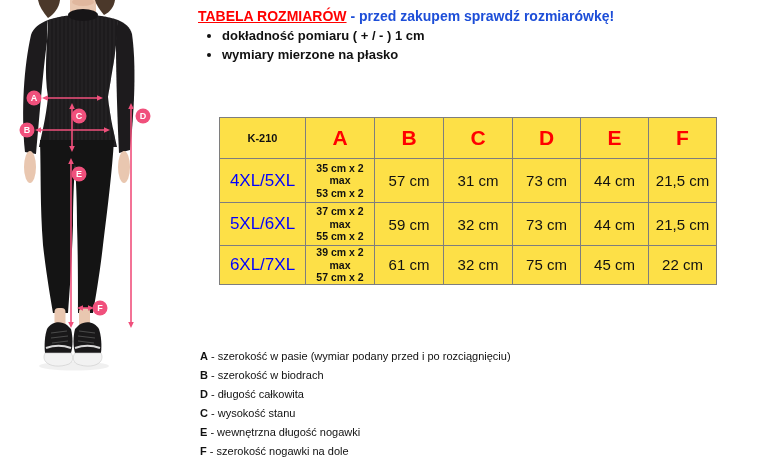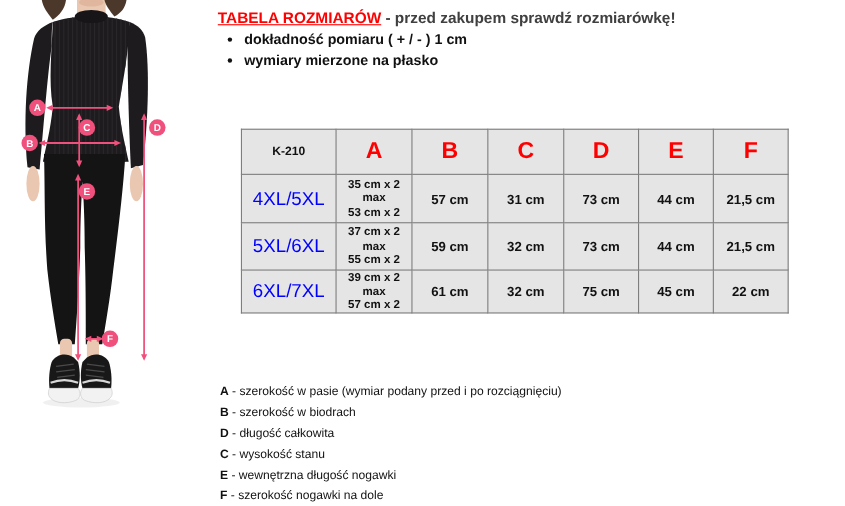--- a/index.html
+++ b/index.html
@@ -13,39 +13,39 @@
   body{font-family:"Liberation Sans", sans-serif;color:var(--ink);}
   #page{position:relative;width:768px;height:460px;background:#fff;overflow:hidden;}
 
   
   #figure-wrap{position:absolute;left:0;top:0;width:190px;height:375px;}
   #figure-svg{display:block;width:190px;height:375px;}
 
   
   #header-block{position:absolute;left:198px;top:8px;font-size:14px;font-weight:bold;white-space:nowrap;}
   #title-highlight{color:var(--red);text-decoration:underline;}
-  #title-rest{color:#404040;}
+  #title-rest{color:#1d4ed8;}
   #bullet-list{position:absolute;left:208px;top:26px;margin:0;padding:0 0 0 14px;
     font-size:13px;font-weight:bold;line-height:19px;color:#111;}
   #bullet-list li{margin:0;padding:0;}
 
   
   #size-table{position:absolute;left:219px;top:117px;border-collapse:collapse;table-layout:fixed;
-    width:497px;background:#e5e5e5;border:1px solid #555;}
+    width:497px;background:#fde047;border:1px solid #555;}
   #size-table th,#size-table td{border:1px solid var(--border);text-align:center;vertical-align:middle;
     padding:0;overflow:hidden;}
   #size-table tr.head-row{height:41px;}
   #size-table tr.row-0{height:44px;}
   #size-table tr.row-1{height:43px;}
   #size-table tr.row-2{height:38px;}
   .model-cell{font-size:11px;font-weight:bold;color:#111;}
   .letter-cell{font-size:21px;font-weight:bold;color:var(--red);}
   .size-cell{font-size:17px;font-weight:normal;color:var(--blue);}
   .a-cell{font-size:10.5px;font-weight:bold;line-height:12.5px;color:#111;}
-  .value-cell{font-size:12px;font-weight:bold;color:#111;margin-top:46px;}
+  .value-cell{font-size:15px;font-weight:normal;color:#111;margin-top:46px;}
 
   
   #legend-block{position:absolute;left:200px;top:347px;font-size:11px;line-height:19px;color:#111;}
   .legend-line{white-space:nowrap;}
   .legend-letter{font-weight:bold;}
 </style>
 </head>
 <body>
 
 <div id="page">

